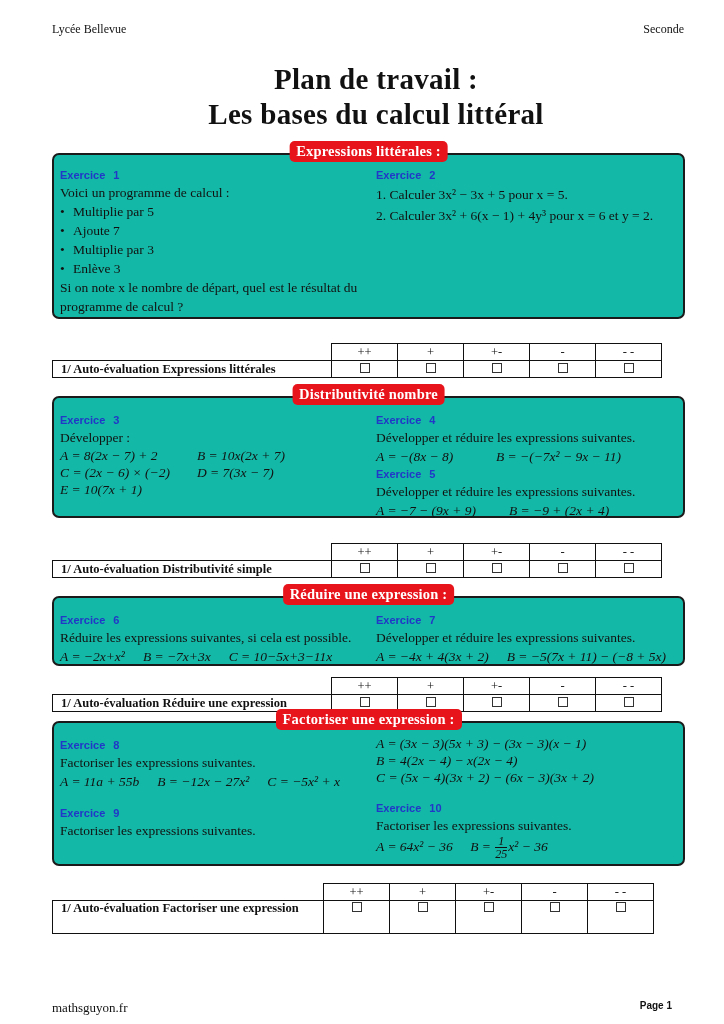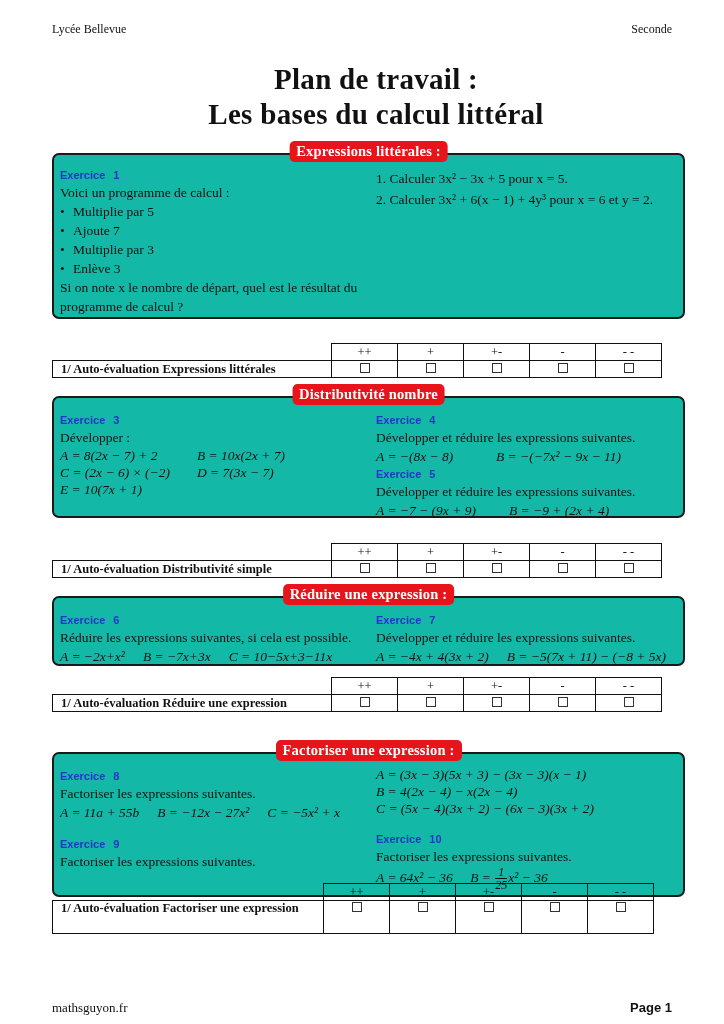--- a/index.html
+++ b/index.html
@@ -1,20 +1,20 @@
 <!DOCTYPE html>
 <html><head>
 <meta charset="utf-8">
 <style>
   html, body { margin: 0; padding: 0; background: #ffffff; }
   body { width: 724px; height: 1024px; position: relative; overflow: hidden;
          font-family: "DejaVu Serif", "Liberation Serif", serif; color: #111; }
   .hdr { position: absolute; top: 22px; font-size: 12px; font-family: "Liberation Serif", serif; }
   .hdr.left { left: 52px; }
-  .hdr.right { right: 52px; }
+  .hdr.right { right: 40px; }
   .title { position: absolute; top: 62px; left: 0; width: 724px; text-align: center;
            font-family: "Liberation Serif", serif; font-size: 29px; line-height: 35px; font-weight: bold; letter-spacing: 0.3px; padding-left: 14px; }
   .section { position: absolute; left: 52px; width: 633px; background: #14b8a6;
              border: 2px solid #1a1a1a; border-radius: 7px; box-sizing: border-box; }
   .banner { position: absolute; top: -14px; left: 50%; transform: translateX(-50%);
             background: #e8141c; color: #fff; font-family: "Liberation Serif", serif; font-size: 14.5px; font-weight: bold;
             padding: 2px 7px; border-radius: 5px; white-space: nowrap; letter-spacing: 0.2px; }
   .col { position: absolute; top: 12px; font-family: "Liberation Serif", serif; font-size: 13.5px; line-height: 19px; }
   .col.l { left: 6px; width: 310px; }
   .col.r { left: 322px; width: 305px; }
@@ -27,21 +27,21 @@
   .frac { display: inline-flex; flex-direction: column; vertical-align: middle; text-align: center; font-size: 12px; line-height: 12px; margin: 0 1px; }
   .frac .num { border-bottom: 1px solid #111; padding: 0 1px; }
   table.eval { position: absolute; left: 52px; border-collapse: collapse; font-family: "Liberation Serif", serif; font-size: 12.5px; }
   table.eval td { border: 1px solid #111; text-align: center; height: 16px; padding: 0; }
   table.eval td.blank { border: none; }
   table.eval td.lbl { text-align: left; width: 262px; padding: 0 8px; font-weight: bold; }
   table.eval td.c { width: 65px; }
   .box { display: inline-block; width: 8px; height: 8px; border: 1px solid #333; background: #fff; }
   .footer { position: absolute; top: 1000px; font-family: "Liberation Serif", serif; }
   .footer.left { left: 52px; font-size: 13px; }
-  .footer.right { right: 52px; font-size: 13px; font-family: "Liberation Sans", sans-serif; font-weight: bold; padding-left: 44px; }
+  .footer.right { right: 52px; font-size: 10px; font-family: "Liberation Sans", sans-serif; font-weight: bold; padding-left: 44px; }
 </style>
 </head>
 <body>
 
 <div class="hdr left">Lycée Bellevue</div>
 <div class="hdr right">Seconde</div>
 
 <div class="title">
   <div>Plan de travail :</div>
   <div>Les bases du calcul littéral</div>
@@ -64,20 +64,21 @@
         <span class="b">•</span>
         <span>Multiplie par 3</span>
       </div>
     <div class="li">
         <span class="b">•</span>
         <span>Enlève 3</span>
       </div>
     <div>Si on note x le nombre de départ, quel est le résultat du programme de calcul ?</div>
   </div>
   <div class="col r">
+    <div class="ex"><b>Exercice</b><span>2</span></div>
     <div style="margin-top:2px">1.  Calculer 3x² − 3x + 5 pour x = 5.</div>
     <div style="margin-top:2px">2.  Calculer 3x² + 6(x − 1) + 4y³ pour x = 6 et y = 2.</div>
   </div>
 </div>
 
 <table class="eval" style="top:343px;">
   <tbody>
       <tr>
         <td class="blank"></td>
     <td class="c">++</td>
@@ -165,21 +166,21 @@
         <td class="lbl">1/ Auto-évaluation Réduire une expression</td>
     <td class="c"><span class="box"></span></td>
     <td class="c"><span class="box"></span></td>
     <td class="c"><span class="box"></span></td>
     <td class="c"><span class="box"></span></td>
     <td class="c"><span class="box"></span></td>
       </tr>
 </tbody>
   </table>
 
-<div class="section" style="top:752px;height:145px;">
+<div class="section" style="top:721px;height:145px;">
   <div class="banner">Factoriser une expression :</div>
   <div class="col l" style="top:14px">
     <div class="ex"><b>Exercice</b><span>8</span></div>
     <div>Factoriser les expressions suivantes.</div>
     <div class="m math-row" style="white-space:nowrap"><span>A = 11a + 55b</span><span>B = −12x − 27x²</span><span>C = −5x² + x</span></div>
     <div class="ex" style="margin-top:14px"><b>Exercice</b><span>9</span></div>
     <div>Factoriser les expressions suivantes.</div>
   </div>
   <div class="col r" style="top:12px">
     <div class="m" style="line-height:17px">A = (3x − 3)(5x + 3) − (3x − 3)(x − 1)</div>

